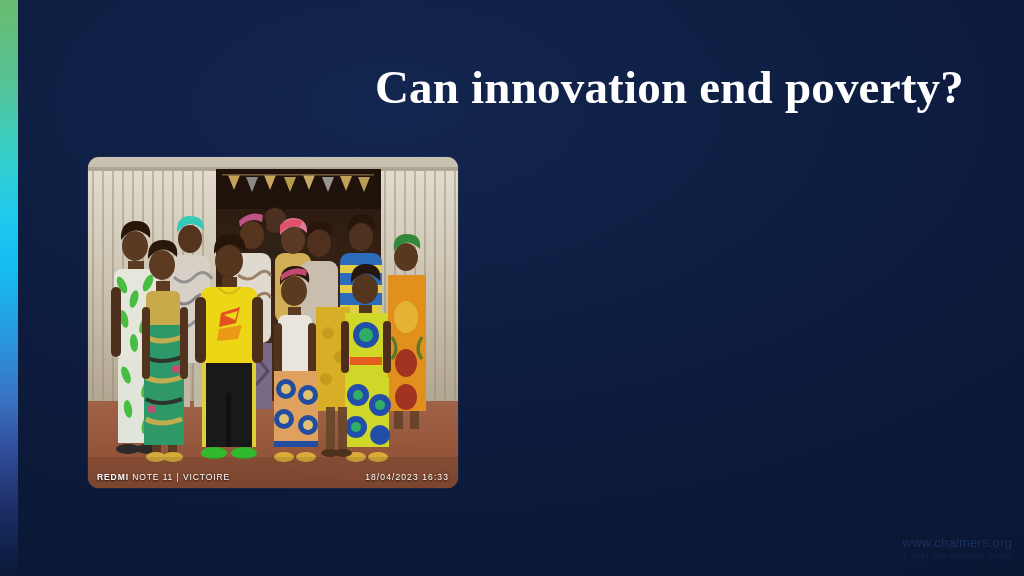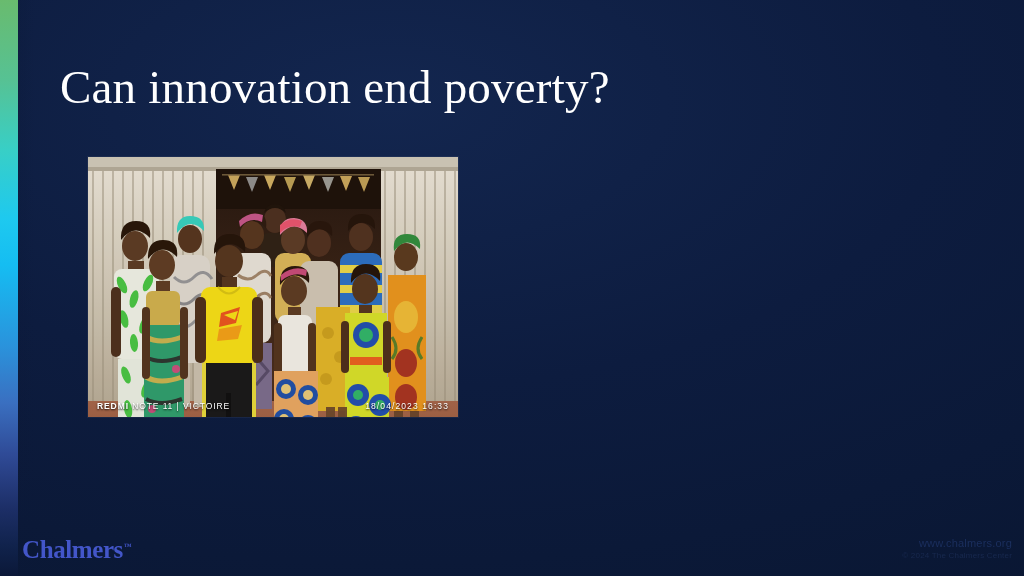--- a/index.html
+++ b/index.html
@@ -54,40 +54,41 @@
     background: linear-gradient(to right, rgba(11,24,56,0.25), rgba(11,24,56,0));
     pointer-events: none;
   }
 
   
   #title {
     position: absolute;
     left: 60px;
     top: 60px;
     width: 904px;
-    text-align: left;
+    text-align: right;
     color: #ffffff;
     font-family: "Liberation Serif", "DejaVu Serif", serif;
     font-size: 47px;
     line-height: 1.15;
-    font-weight: 400;
+    font-weight: 700;
     letter-spacing: 0.2px;
     white-space: nowrap;
   }
 
   
   #photo {
     position: absolute;
     left: 88px;
     top: 157px;
     width: 370px;
-    height: 260px;
+    height: 331px;
     overflow: hidden;
     background: #8a5c43;
     box-shadow: 0 0 0 1px rgba(255,255,255,0.05);
+    border-radius: 11px;
   }
   #photo svg { display: block; }
 
   .photo-stamp {
     position: absolute;
     bottom: 6px;
     font-family: "Liberation Sans", sans-serif;
     font-size: 8.5px;
     letter-spacing: 0.9px;
     color: #ffffff;
@@ -121,22 +122,23 @@
     position: absolute;
     right: 12px;
     bottom: 14px;
     text-align: right;
     line-height: 1.35;
     white-space: nowrap;
   }
   #footer-url {
     display: block;
     color: #1b2f5e;
-    font-size: 11px;
+    font-size: 13px;
     letter-spacing: 0.2px;
+    text-align: center;
   }
   #footer-copy {
     display: block;
     color: #18294f;
     font-size: 8px;
     letter-spacing: 0.2px;
   }
 </style>
 </head>
 <body>
@@ -434,20 +436,19 @@
 
         <rect x="0" y="0" width="370" height="331" fill="#5a3a1c" opacity="0.05"></rect>
         <rect x="0" y="300" width="370" height="31" fill="#000" opacity="0.10"></rect>
       </g>
     </svg>
 
     <div class="photo-stamp" id="photo-stamp-left"><span class="stamp-strong">REDMI</span><span> NOTE 11  |  VICTOIRE</span></div>
     <div class="photo-stamp" id="photo-stamp-right">18/04/2023  16:33</div>
   </div>
 
-  <div id="logo"><span>Chalmers</span><span id="logo-tm">™</span></div>
 
   <div id="footer-right">
     <span id="footer-url">www.chalmers.org</span>
     <span id="footer-copy">© 2024 The Chalmers Center</span>
   </div>
 
 </div>
 
 </body></html>

